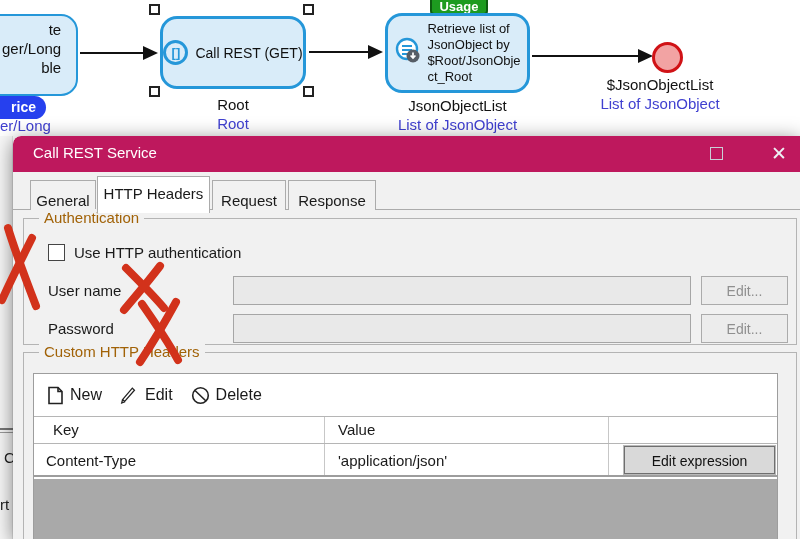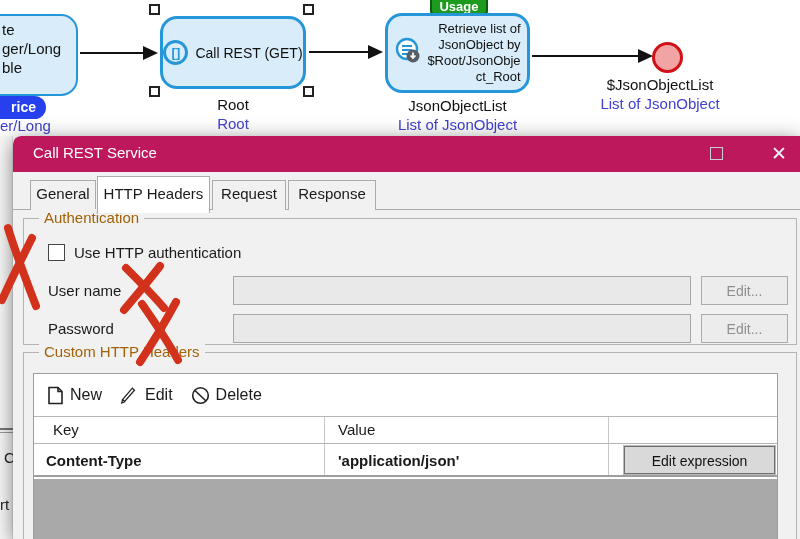--- a/index.html
+++ b/index.html
@@ -9,21 +9,21 @@
 
   
   .node { position:absolute; background:#d9ecf9; border:3px solid #2597d9; border-radius:17px;
           display:flex; align-items:center; justify-content:center; color:#111; }
   .node-label-black { position:absolute; color:#111; font-size:15px; text-align:center; }
   .node-label-blue  { position:absolute; color:#4040d0; font-size:15px; text-align:center; }
   .arrow-line { position:absolute; height:2px; background:#111; }
   .arrow-head { position:absolute; width:0; height:0; border-left:15px solid #111;
                 border-top:7px solid transparent; border-bottom:7px solid transparent; }
   .handle { position:absolute; width:11px; height:11px; background:#fff; border:2px solid #222; }
-  .left-node-text { position:absolute; left:2px; top:20px; font-size:15px; line-height:19px; color:#111; }
+  .left-node-text { position:absolute; left:2px; top:20px; font-size:15px; line-height:19px; color:#111;text-align:right; }
   .badge-blue { position:absolute; left:-40px; top:96px; width:86px; height:23px; background:#2640ee;
                 border-radius:12px; color:#fff; font-size:14px; font-weight:bold;
                 text-align:right; padding:3px 10px 0 0; }
   .badge-usage { position:absolute; left:430px; top:-6px; width:58px; height:21px; background:#1d9b1f;
                  border:2px solid #0e5c10; border-radius:4px; color:#fff; font-size:13px;
                  font-weight:bold; text-align:center; padding-top:3px; }
   .brackets-circle { width:25px; height:25px; border:3px solid #2597d9; border-radius:50%;
                      color:#2597d9; font-weight:bold; font-size:13px; display:flex;
                      align-items:center; justify-content:center; margin-right:7px; flex:none; }
   .end-node { position:absolute; left:652px; top:42px; width:31px; height:31px; border-radius:50%;
@@ -33,21 +33,21 @@
   .dialog { position:absolute; left:13px; top:136px; width:787px; height:403px;
             background:#f1f1f1; border-radius:8px 0 0 0; box-shadow:0 4px 20px rgba(0,0,0,.5); overflow:hidden; }
   .titlebar { position:absolute; left:0; top:0; width:100%; height:36px; background:#be185d;
               border-radius:8px 0 0 0; color:#fff; }
   .titlebar .title { position:absolute; left:20px; top:8px; font-size:15px; }
   .win-max { position:absolute; left:697px; top:11px; width:13px; height:13px; border:1.5px solid #c9ced6; cursor:pointer; }
   .win-close { position:absolute; left:753px; top:5px; width:26px; height:26px; color:#eef1f5;
                font-size:19px; text-align:center; line-height:26px; cursor:pointer; }
   .tabstrip-line { position:absolute; left:0; top:73px; width:100%; height:1px; background:#ababab; }
   .tab { position:absolute; top:44px; height:30px; background:#f1f1f1; border:1px solid #ababab;
-         border-bottom:none; font-size:15px; color:#1a1a1a; text-align:center; padding:4px 0 0 0; cursor:pointer; }
+         border-bottom:none; font-size:15px; color:#1a1a1a; text-align:center; padding:11px 0 0 0; cursor:pointer; }
   .tab.active { top:40px; height:37px; background:#fff; z-index:3; padding-top:8px; }
   .fieldset { position:absolute; border:1px solid #b4b4b4; }
   .legend { position:absolute; top:-10px; left:15px; background:#f1f1f1; padding:0 5px;
             font-size:15px; color:#a16207; }
   .checkbox { position:absolute; width:17px; height:17px; background:#fff; border:1.5px solid #454545; cursor:pointer; }
   .cb-label { position:absolute; font-size:15px; color:#1a1a1a; }
   .field-label { position:absolute; font-size:15px; color:#1a1a1a; }
   .field-input { position:absolute; height:29px; background:#e9e9e9; border:1px solid #a6a6a6; }
   .btn-edit { position:absolute; width:87px; height:29px; background:#ececec; border:1px solid #ababab;
               color:#8f8f8f; font-size:14px; text-align:center; padding-top:6px; cursor:pointer; }
@@ -55,21 +55,21 @@
            border:1px solid #9d9d9d; }
   .toolbar { position:absolute; left:0; top:0; width:100%; height:42px; background:#fff;
              display:flex; align-items:center; padding-left:13px; gap:18px; }
   .tool-btn { display:flex; align-items:center; gap:6px; font-size:16px; color:#1a1a1a; cursor:pointer; }
   .thead { position:absolute; left:0; top:42px; width:100%; height:28px; border-top:1px solid #b5b5b5;
            border-bottom:1px solid #b5b5b5; background:#fff; font-size:15px; color:#1a1a1a;padding-left:16px; }
   .th { position:absolute; top:4px; }
   .col-div { position:absolute; top:0; width:1px; height:100%; background:#c7c7c7; }
   .trow { position:absolute; left:0; top:70px; width:100%; height:33px; background:#fff;
           border-bottom:2px solid #9d9d9d; font-size:15px; color:#1a1a1a; cursor:pointer; }
-  .td { position:absolute; top:8px;font-weight:bold; }
+  .td { position:absolute; top:8px; }
   .btn-expr { position:absolute; left:590px; top:2px; width:151px; height:28px; background:#d9d9d9;
               border:1px solid #6f6f6f; outline:1px solid #b9b9b9; font-size:14px; color:#111;
               text-align:center; padding-top:6px; cursor:pointer; }
   .tgray { position:absolute; left:0; top:105px; width:100%; height:65px; background:#a9a9a9; }
 
   .left-strip { position:absolute; left:0; top:136px; width:13px; height:403px; background:#f8f8f8;
                 border-right:1px solid #e2e2e2; }
   .frag { position:absolute; font-size:15px; color:#222; }
   .dline { position:absolute; left:0; top:292px; width:13px; height:5px; border-top:2px solid #777;
            border-bottom:1px solid #999; }
@@ -113,21 +113,21 @@
     <span style="margin-right:5px; flex:none;">
       <svg width="28" height="28" viewBox="0 0 28 28">
         <circle cx="13" cy="12" r="10" fill="#fff" stroke="#2597d9" stroke-width="2.4"></circle>
         <line x1="8" y1="9" x2="18" y2="9" stroke="#2597d9" stroke-width="2"></line>
         <line x1="8" y1="13" x2="18" y2="13" stroke="#2597d9" stroke-width="2"></line>
         <line x1="8" y1="17" x2="14" y2="17" stroke="#2597d9" stroke-width="2"></line>
         <circle cx="19" cy="19" r="6.5" fill="#565d66"></circle>
         <path d="M19 15.5 v5 M16.6 18.5 l2.4 2.6 2.4 -2.6" stroke="#fff" stroke-width="1.7" fill="none"></path>
       </svg>
     </span>
-    <span style="text-align:right;">
+    <span style="text-align:left;">
       <div>Retrieve list of</div>
       <div>JsonObject by</div>
       <div>$Root/JsonObje</div>
       <div>ct_Root</div>
     </span>
   </div>
   <div class="node-label-black" style="left:385px; top:97px; width:145px;">JsonObjectList</div>
   <div class="node-label-blue" style="left:370px; top:116px; width:175px;">List of JsonObject</div>
 
   <div class="arrow-line" style="left:532px; top:55px; width:108px;"></div>

